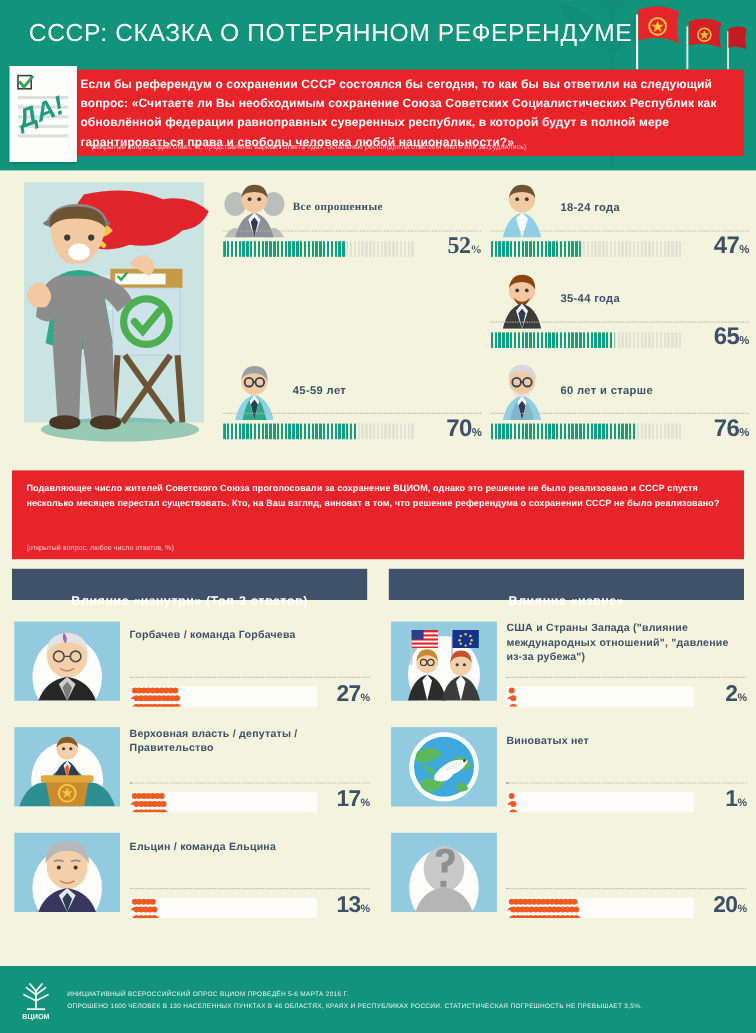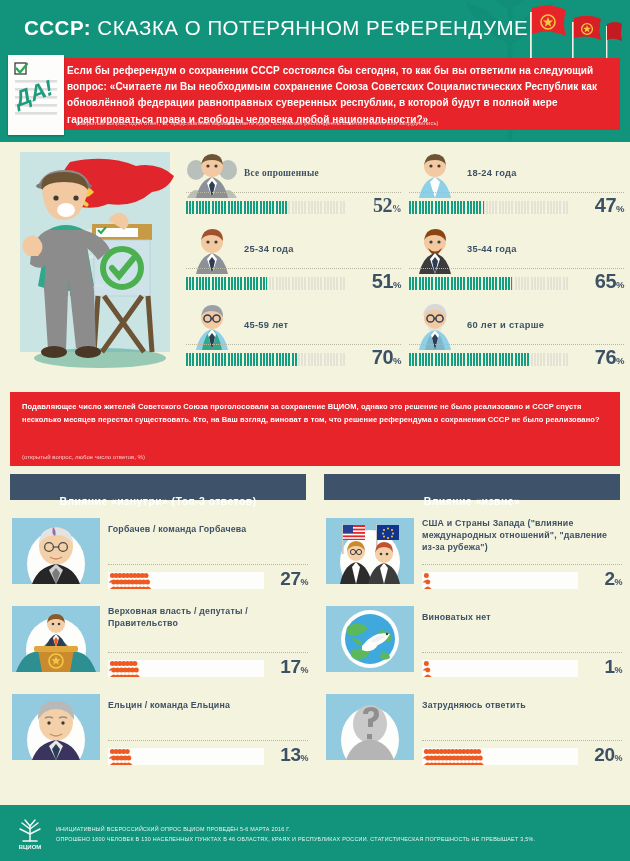--- a/index.html
+++ b/index.html
@@ -20,21 +20,21 @@
   }
   .header-deco {
     position: absolute; right: 20px; top: -30px;
     width: 200px; height: 170px; opacity: .18;
   }
   .header-title {
     position: absolute; left: 24px; top: 16px;
     font-size: 20.5px; letter-spacing: .5px;
     color: #ffffff; font-weight: 300; white-space: nowrap;
   }
-  .header-title b { font-weight: bold; margin-top: 10px; }
+  .header-title b { font-weight: normal; margin-top: 10px; }
   .flags { position: absolute; right: 8px; top: 0px; width: 120px; height: 58px; }
 
   .qbox {
     position: absolute; left: 10px; right: 10px; top: 58px;
     height: 72px; background: #e8242b;
   }
   .qcard {
     position: absolute; left: -2px; top: -3px;
     width: 56px; height: 80px; background: #fdfdfb;
     box-shadow: 0 1px 2px rgba(0,0,0,.25);
@@ -300,41 +300,20 @@
         <div class="barrow">
           <div class="bar">
             <div class="fill" style="width: 47%;"></div>
           </div>
           <div class="pct">
             <span>47</span><span class="sg">%</span>
           </div>
         </div>
       </div>
 
-      <div class="cell" style="left:0;top:76px;">
-        <svg class="avatar" viewBox="0 0 52 50">
-          <circle cx="26" cy="18" r="11" fill="#f2c9a0"></circle>
-          <path d="M15 16 q2 -11 11 -11 q11 0 11 12 q-4 -6 -11 -6 q-8 0 -11 5z" fill="#a0522d"></path>
-          <circle cx="22" cy="18" r="1.6" fill="#3c3c3c"></circle>
-            <circle cx="30" cy="18" r="1.6" fill="#3c3c3c"></circle>
-          <path d="M10 50 q4 -18 16 -21 q12 3 16 21z" fill="#8c9199"></path>
-          <path d="M26 29 l-5 6 5 15 5 -15z" fill="#fdfdfb"></path>
-          <path d="M26 33 l3 4 -3 13 -3 -13z" fill="#2c3e55"></path>
-        </svg>
-        <div class="label">25-34 года</div>
-        <div class="dots"></div>
-        <div class="barrow">
-          <div class="bar">
-            <div class="fill" style="width: 51%;"></div>
-          </div>
-          <div class="pct">
-            <span>51</span><span class="sg">%</span>
-          </div>
-        </div>
-      </div>
 
       <div class="cell" style="left:223px;top:76px;">
         <svg class="avatar" viewBox="0 0 52 50">
           <circle cx="26" cy="18" r="11" fill="#f2c9a0"></circle>
           <path d="M15 16 q2 -11 11 -11 q11 0 11 12 q-4 -6 -11 -6 q-8 0 -11 5z" fill="#8b4513"></path>
           <circle cx="22" cy="18" r="1.6" fill="#3c3c3c"></circle>
             <circle cx="30" cy="18" r="1.6" fill="#3c3c3c"></circle>
           <path d="M19 24 q7 7 14 0 q-3 7 -7 7 q-4 0 -7 -7z" fill="#8b4513"></path>
           <path d="M10 50 q4 -18 16 -21 q12 3 16 21z" fill="#3c3c3c"></path>
           <path d="M26 29 l-5 6 5 15 5 -15z" fill="#fdfdfb"></path>
@@ -781,21 +760,20 @@
       <div class="thumb">
         <svg viewBox="0 0 88 66" width="88" height="66">
           <rect width="88" height="66" fill="#92cbdf"></rect>
           <ellipse cx="44" cy="46" rx="29" ry="33" fill="#fdfdfb"></ellipse>
           <ellipse cx="44" cy="30" rx="17" ry="19" fill="#c9c9c9"></ellipse>
           <path d="M20 66 q6 -18 24 -21 q18 3 24 21z" fill="#b5b5b5"></path>
           <path d="M37 20 q0 -7 8 -7 q8 0 8 7 q0 6 -6 8 v5 h-5 v-8 q6 -1 6 -5 q0 -3 -3 -3 q-3 0 -3 3z" fill="#8f8f8f"></path>
           <rect x="41" y="40" width="5" height="5" fill="#8f8f8f"></rect>
         </svg>
       </div>
-      <div class="atext">Затрудняюсь ответить</div>
       <div class="adots"></div>
       <div class="track">
         <div class="people" style="width: 62.16px;"><svg width="62.160000000000004" height="17" viewBox="0 0 62.160000000000004 17">
               <g transform="translate(0,0)">
                 <circle cx="4.4" cy="3.4" r="2.5" fill="#ef5a20"></circle>
                 <path d="M0.5 10.6 q3.9 -5.4 7.8 0 z" fill="#ef5a20"></path>
               </g>
               <g transform="translate(3.744,0)">
                 <circle cx="4.4" cy="3.4" r="2.5" fill="#ef5a20"></circle>
                 <path d="M0.5 10.6 q3.9 -5.4 7.8 0 z" fill="#ef5a20"></path>

